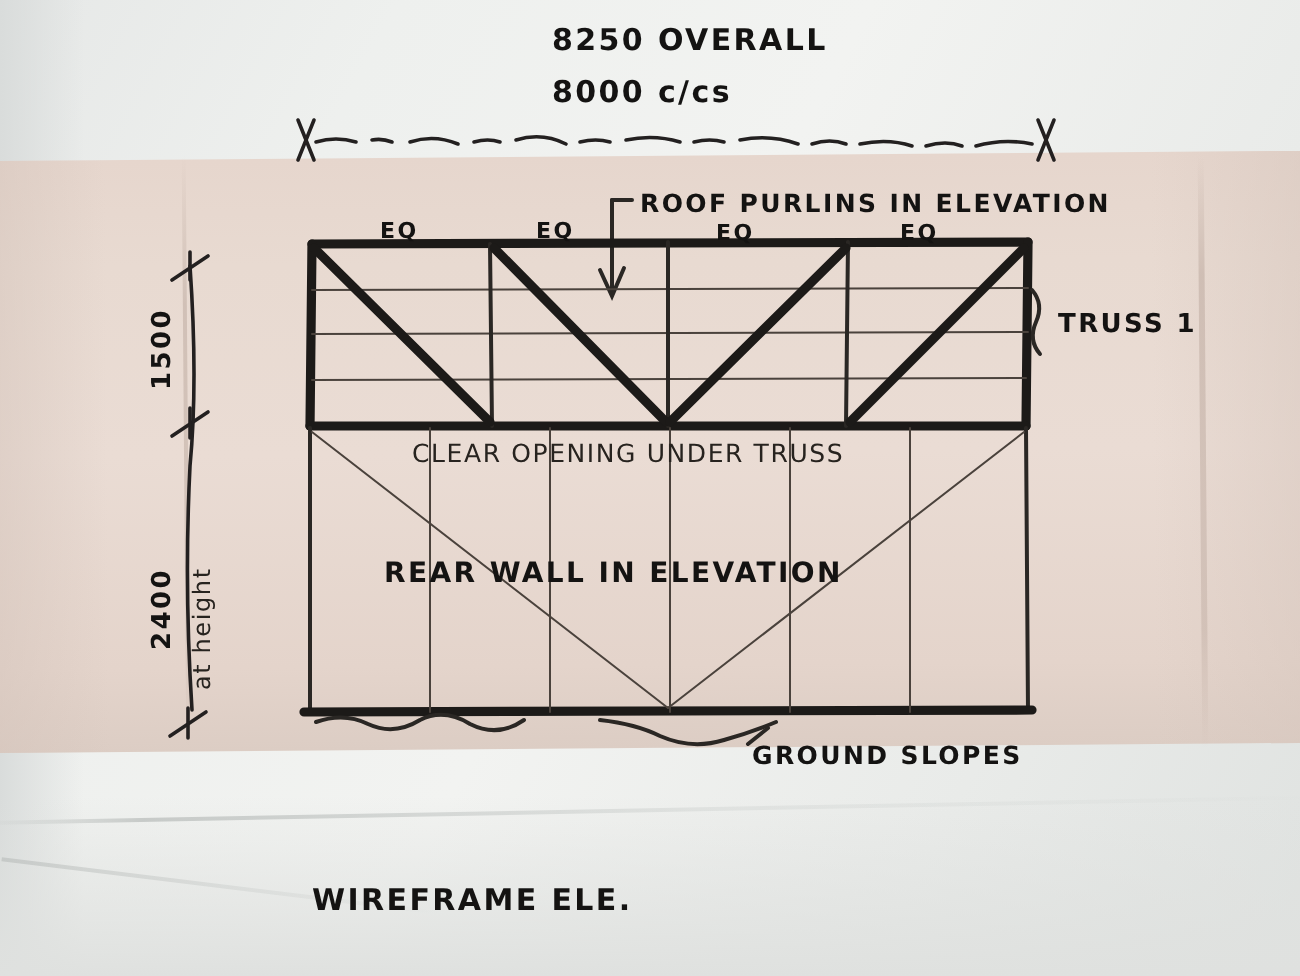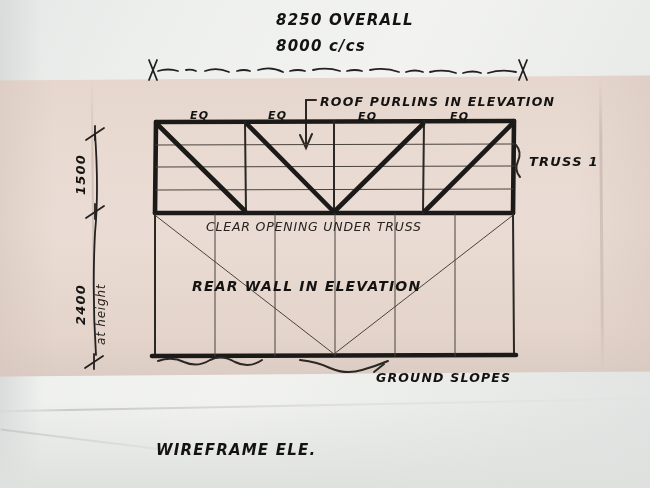--- a/index.html
+++ b/index.html
@@ -9,21 +9,20 @@
   }
   body {
     font-family: "Liberation Sans", sans-serif;
   }
   #sheet {
     position: relative;
     width: 650px;
     height: 488px;
     overflow: hidden;
     background: #eceeec;
-    font-style: italic;
   }
 
   
   .backing {
     position: absolute;
     inset: 0;
     background:
       linear-gradient(118deg, #e6e8e7 0%, #eef0ee 22%, #f2f3f1 48%, #e9ebe9 76%, #dfe2e0 100%);
   }
   .backing-shade-l {

